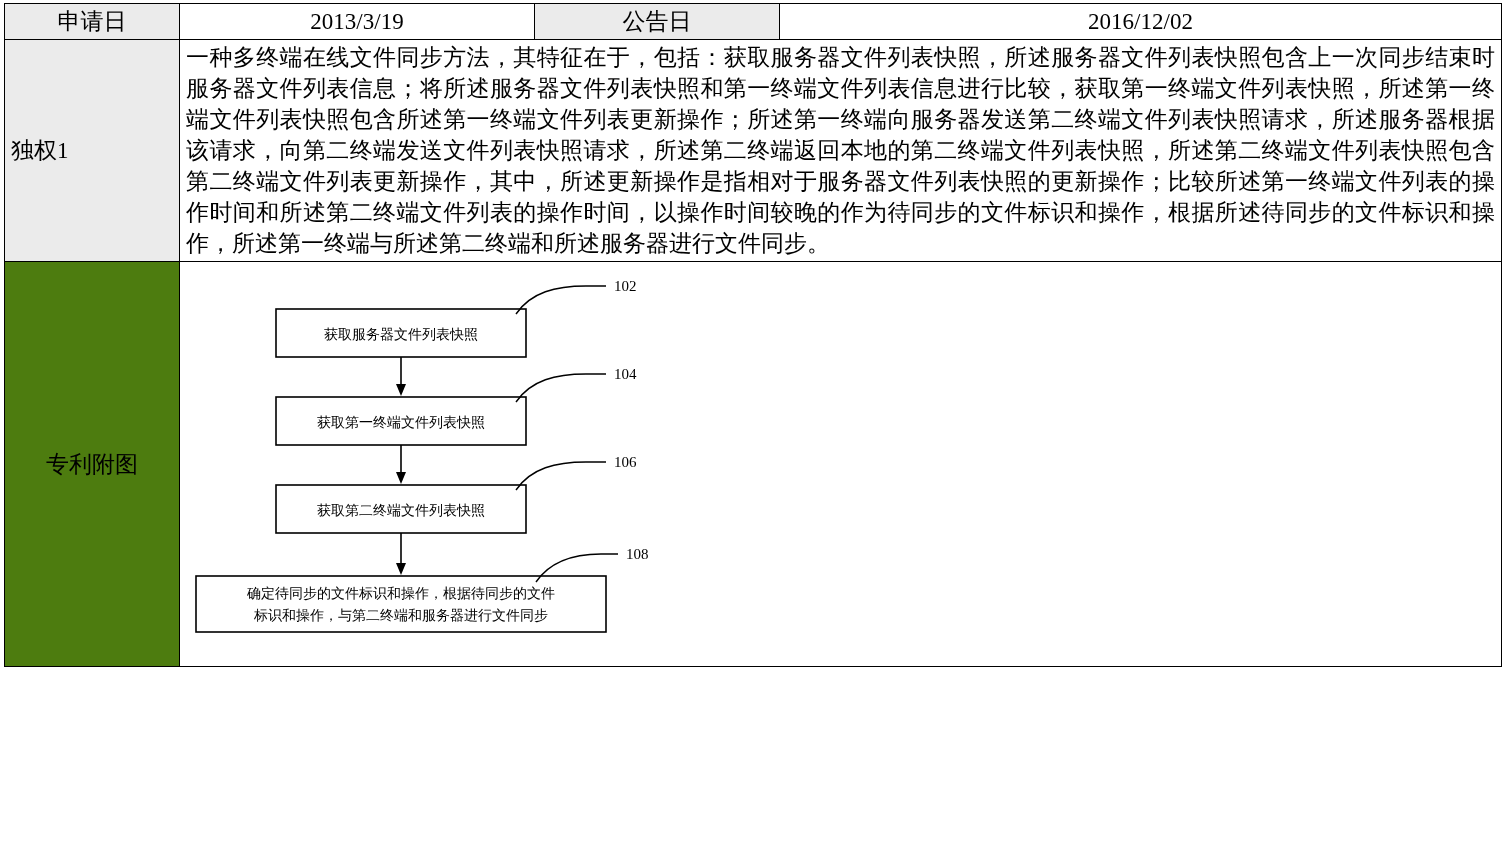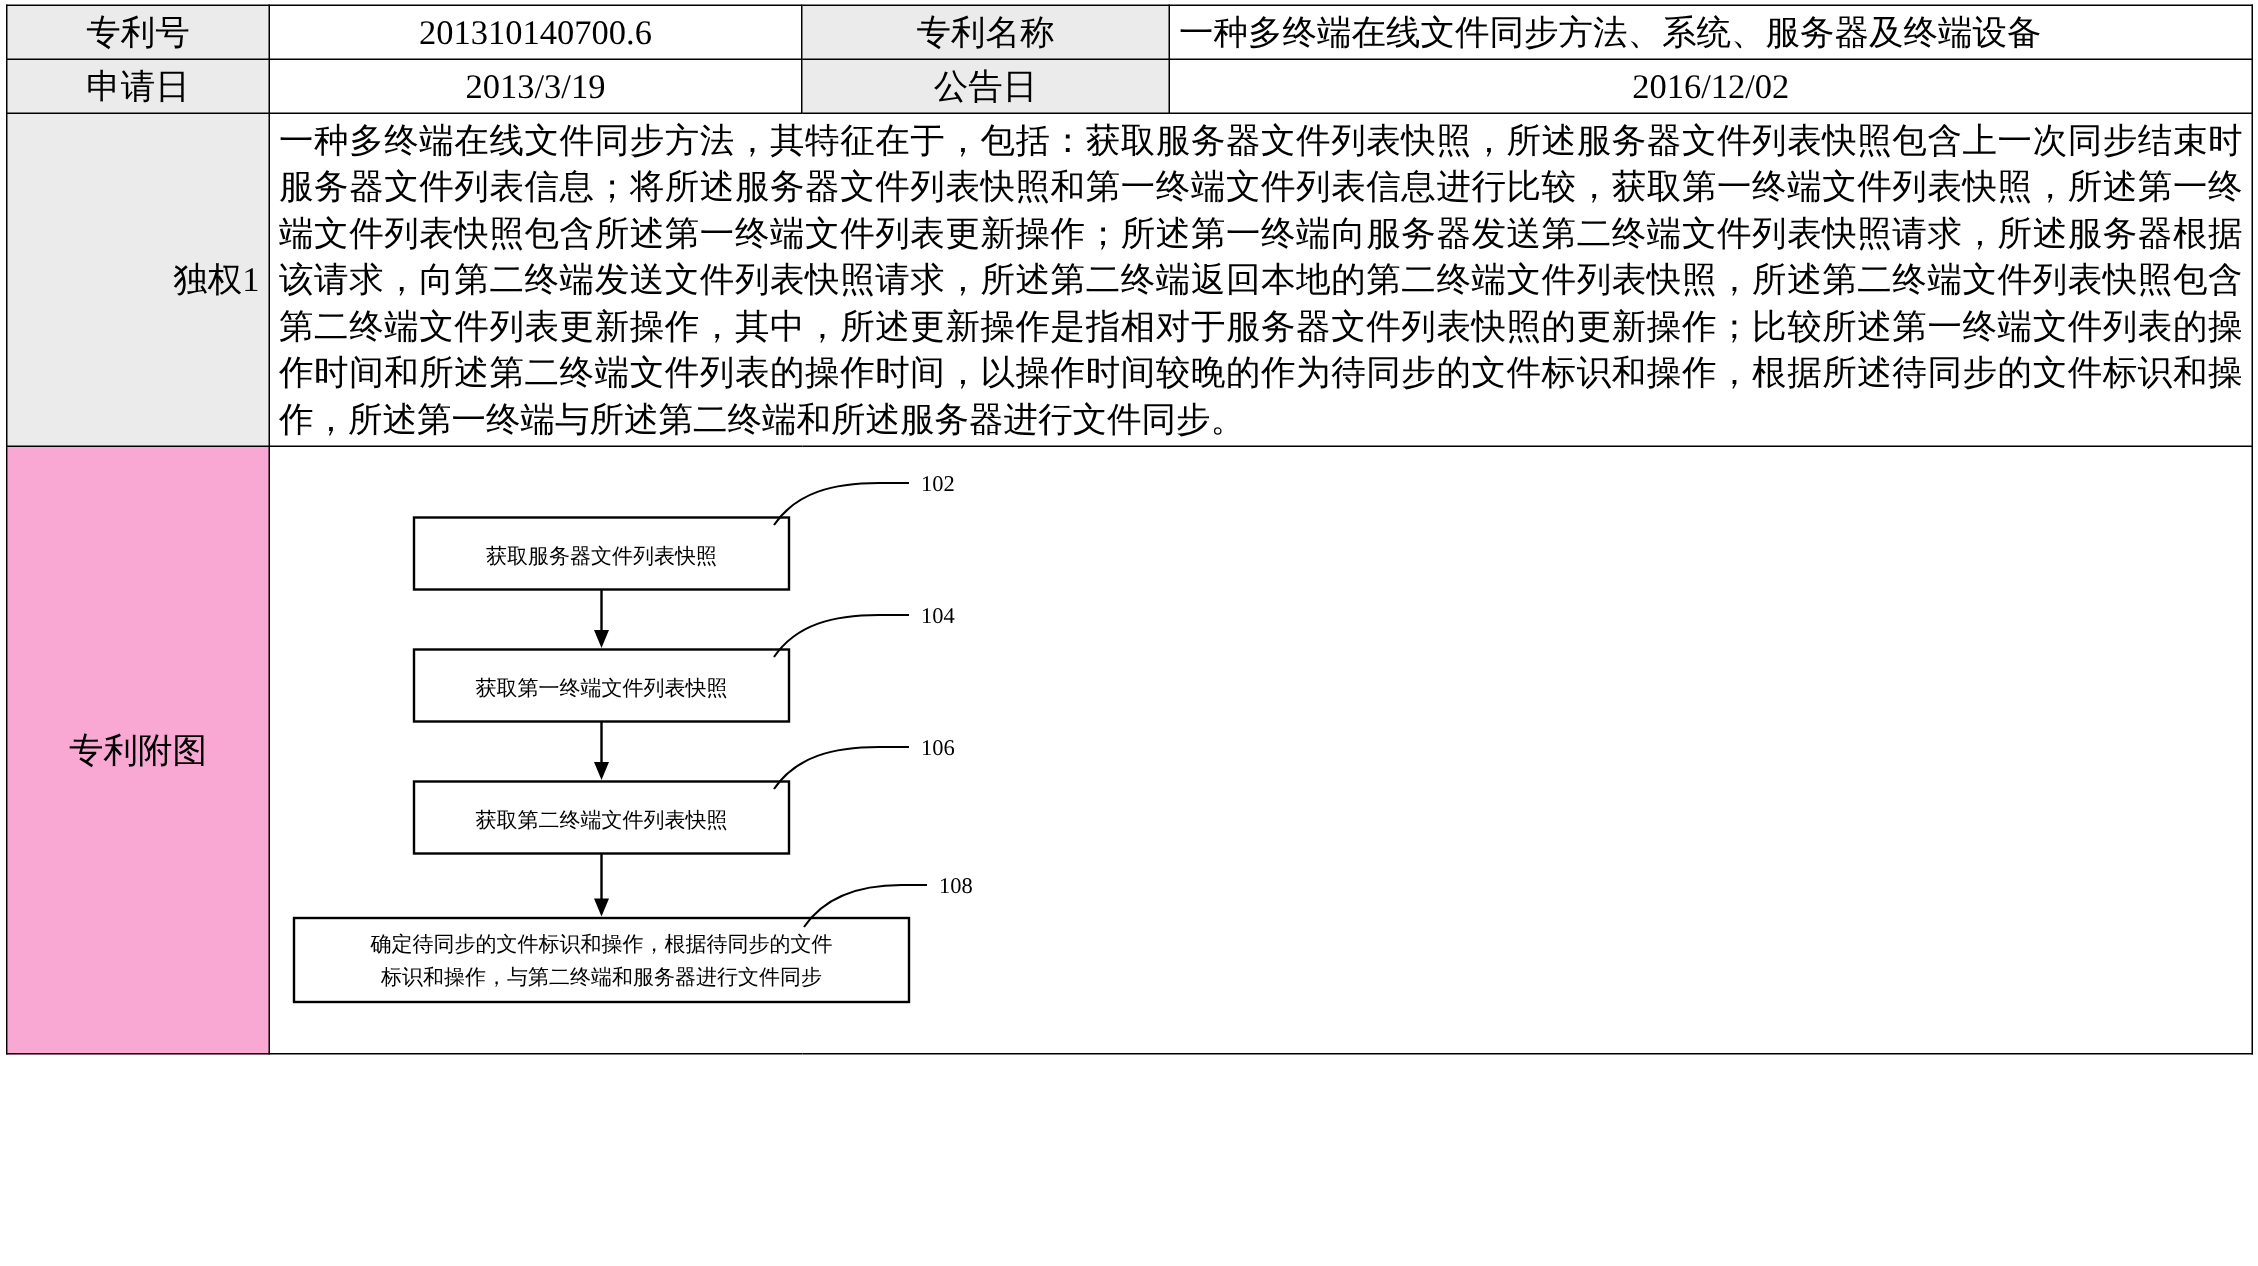--- a/index.html
+++ b/index.html
@@ -37,33 +37,33 @@
     white-space: nowrap;
   }
   td.value-center {
     text-align: center;
   }
   td.value-left {
     text-align: left;
   }
   .claim-label {
     background: #ebebeb;
-    text-align: right;
+    text-align: left;
     vertical-align: middle;
   }
   .claim-text {
     text-align: justify;
     text-justify: inter-ideograph;
     padding: 6px 8px 8px 8px;
     font-size: 23px;
     line-height: 1.5;
     font-family: Liberation Serif, serif;
   }
   .fig-label {
-    background: #f9a8d4;
+    background: #4d7c0f;
     text-align: center;
     vertical-align: middle;
     margin-top: 16px;
   }
   .fig-cell {
     padding: 0;
     vertical-align: top;
     height: 400px;
   }
   .fig-wrap {
@@ -88,26 +88,20 @@
 
 <div class="page">
   <table class="patent">
     <colgroup>
       <col style="width:175px">
       <col style="width:355px">
       <col style="width:245px">
       <col style="width:722px">
     </colgroup>
     <tbody>
-      <tr>
-        <td class="label">专利号</td>
-        <td class="value-center">201310140700.6</td>
-        <td class="label">专利名称</td>
-        <td class="value-left">一种多终端在线文件同步方法、系统、服务器及终端设备</td>
-      </tr>
       <tr>
         <td class="label">申请日</td>
         <td class="value-center">2013/3/19</td>
         <td class="label">公告日</td>
         <td class="value-center">2016/12/02</td>
       </tr>
       <tr>
         <td class="claim-label">独权1</td>
         <td class="claim-text" colspan="3">一种多终端在线文件同步方法，其特征在于，包括：获取服务器文件列表快照，所述服务器文件列表快照包含上一次同步结束时服务器文件列表信息；将所述服务器文件列表快照和第一终端文件列表信息进行比较，获取第一终端文件列表快照，所述第一终端文件列表快照包含所述第一终端文件列表更新操作；所述第一终端向服务器发送第二终端文件列表快照请求，所述服务器根据该请求，向第二终端发送文件列表快照请求，所述第二终端返回本地的第二终端文件列表快照，所述第二终端文件列表快照包含第二终端文件列表更新操作，其中，所述更新操作是指相对于服务器文件列表快照的更新操作；比较所述第一终端文件列表的操作时间和所述第二终端文件列表的操作时间，以操作时间较晚的作为待同步的文件标识和操作，根据所述待同步的文件标识和操作，所述第一终端与所述第二终端和所述服务器进行文件同步。</td>
       </tr>

